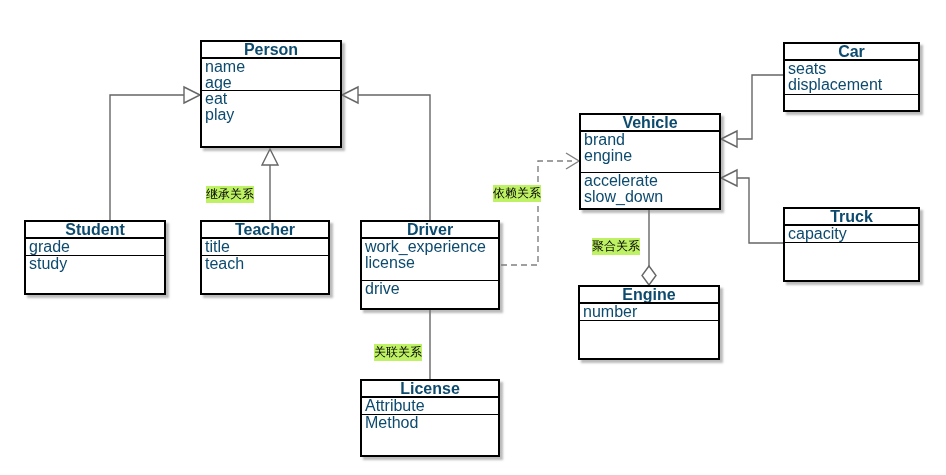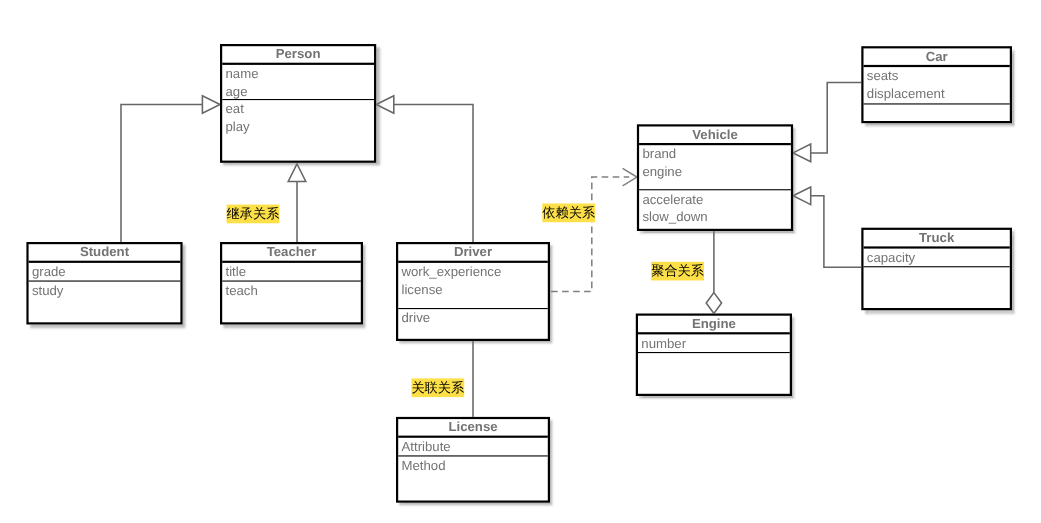--- a/index.html
+++ b/index.html
@@ -17,22 +17,22 @@
     width: 946px; height: 475px;
   }
   .uml-class {
     position: absolute;
     display: flex;
     flex-direction: column;
     box-sizing: border-box;
     border: 2px solid #000000;
     background: #ffffff;
     box-shadow: 3px 3px 2px rgba(120,120,120,0.5);
-    font-size: 12px;
-    color: #737373;
+    font-size: 16px;
+    color: #0c4a6e;
   }
   .uml-title {
     flex: 0 0 auto;
     height: 15px;
     line-height: 15px;
     text-align: center;
     font-weight: bold;
     border-bottom: 2px solid #000000;
     overflow: hidden;
   }
@@ -69,21 +69,21 @@
   #cls-car     { left:783px; top:42px;  width:137px; height:70px; }
   #cls-car     .uml-attrs { height:33px; }
   #cls-truck   { left:783px; top:207px; width:137px; height:75px; }
   #cls-truck   .uml-attrs { height:16px; }
 
   .edge-label {
     position: absolute;
     font-size: 12px;
     color: #000000;
     white-space: nowrap;
-    background: #fde047;
+    background: #bef264;
   }
   #lbl-inheritance { left:206px; top:186px; }
   #lbl-dependency  { left:493px; top:185px; }
   #lbl-association { left:374px; top:344px; }
   #lbl-aggregation { left:592px; top:238px; }
 </style>
 </head>
 <body>
 
 <div id="canvas">

